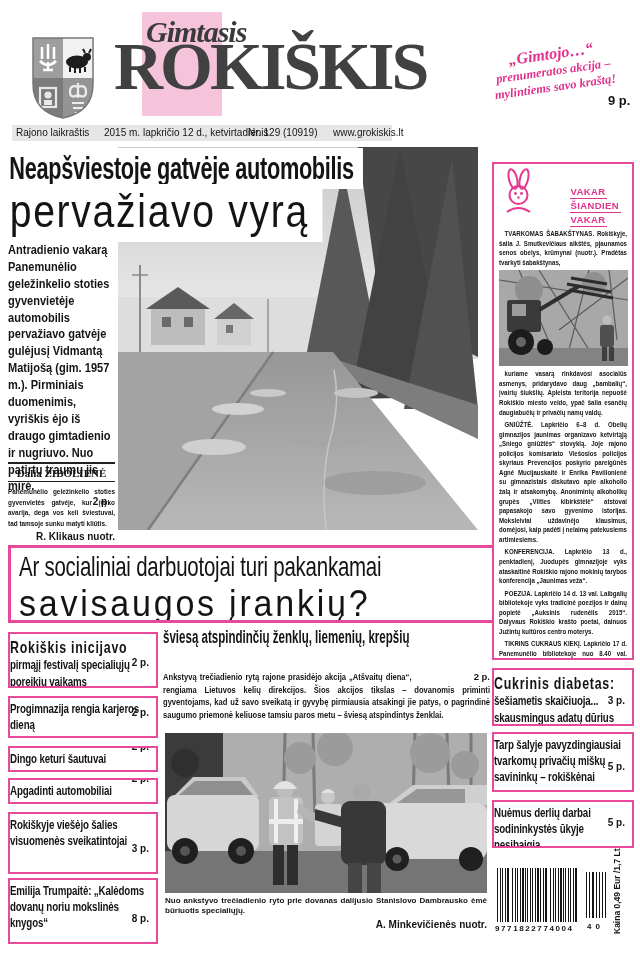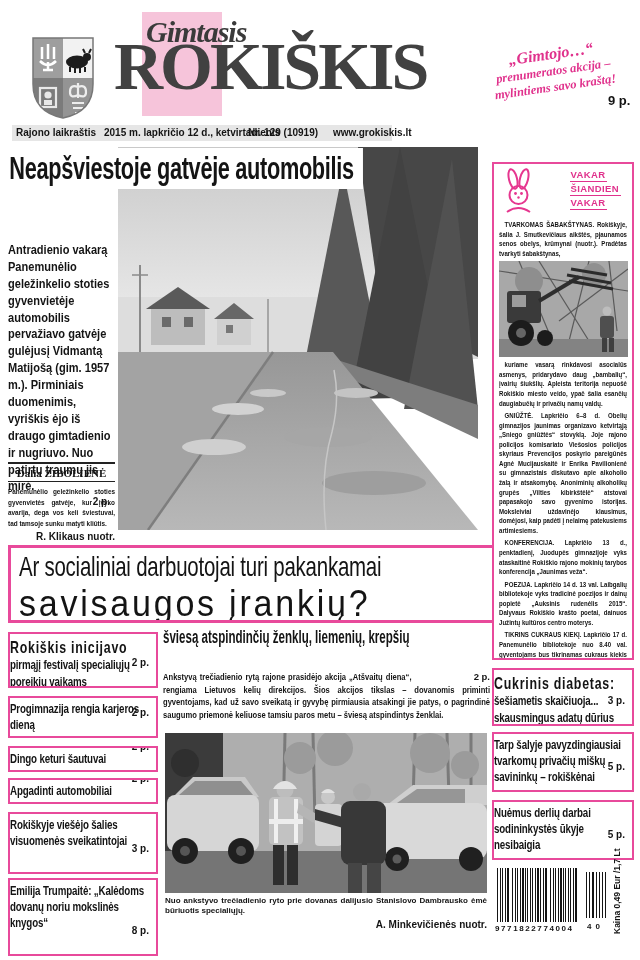--- a/index.html
+++ b/index.html
@@ -14,21 +14,21 @@
   .sx{display:inline-block;white-space:nowrap;transform-origin:0 0}
   
   #pinkbox{left:142px;top:12px;width:80px;height:104px;background:#f6c4da}
   #gimtasis{left:146px;top:15px;font:italic 700 30px "Liberation Serif",serif;color:#3a3a3a;letter-spacing:-1px;z-index:2}
   #rokiskis{left:114px;top:32px;font:700 68px/1 "Liberation Serif",serif;color:#414141;letter-spacing:-3px;z-index:2}
   #promo{left:468px;top:44px;width:170px;transform:rotate(-8deg);color:#e0318c;text-align:center;
          font-family:"Liberation Serif",serif;font-style:italic;font-weight:700;line-height:1.25}
   .promo1{font-size:16px}.promo2{font-size:12.5px;display:block}
   #promo-page{left:608px;top:93px;font-weight:700;font-size:13px;transform:none}
   #infobar{left:12px;top:125px;width:380px;height:16px;background:#e6e6e6}
-  .ib{position:absolute;top:127px;font-weight:700;font-size:10px;white-space:nowrap}
+  .ib{position:absolute;top:127px;font-weight:400;font-size:10px;white-space:nowrap}
   
   #main-photo{left:118px;top:147px;width:360px;height:383px;z-index:1}
   #hl1{left:8px;top:148px;z-index:3}
   #hl1 span{font-size:32px;font-weight:700;letter-spacing:-.5px;background:#fff;padding:2px 14px 2px 2px;transform:scaleX(.68)}
   #hl2{left:8px;top:184px;z-index:3}
   #hl2 span{font-size:46px;font-weight:400;letter-spacing:2px;background:#fff;padding:0 16px 4px 2px;transform:scaleX(.85)}
   #mbody{left:8px;top:242px;width:106px;z-index:3}
   #mbody .t{font-size:13px;font-weight:700;line-height:1.3}
   #mpage{text-align:right;font-size:10px;font-weight:700;margin-top:1px;padding-right:4px}
   #byline{left:8px;top:462px;width:107px;text-align:center;font:700 11px "Liberation Serif",serif;
@@ -47,21 +47,21 @@
   
   #rhl{left:163px;top:628px;width:327px;line-height:1.12;z-index:2}
   #rhl span{font-size:17.5px;font-weight:700;transform:scaleX(.66)}
   #rlead{left:163px;top:671px;width:327px;font-size:9.5px;font-weight:700;line-height:1.32;text-align:justify}
   #rlead .rp{float:right;font-size:9.5px;font-weight:700}
   #rphoto{left:165px;top:733px;width:322px;height:160px}
   #rcaption{left:165px;top:896px;width:322px;font-size:8px;font-weight:700;line-height:1.3;text-align:justify}
   
   #boxA{left:492px;top:162px;width:142px;height:498px;padding:4px 5px}
   #wx-head{display:flex;align-items:flex-start;margin-bottom:2px}
-  #wx-labels{margin-left:auto;margin-top:0;margin-right:6px}
+  #wx-labels{margin-left:auto;margin-top:17px;margin-right:6px}
   .wline{display:block;font-size:9.5px;font-weight:700;color:#e0318c;border-bottom:1.5px solid #e0318c;
          padding:1px 2px 1px 0;letter-spacing:.4px;width:max-content}
   .news{font-size:7.6px;font-weight:700;line-height:1.26;text-align:justify;margin:0 0 3px;text-indent:7px}
   #rc-photo{display:block;margin:2px auto 3px}
   
   #bc-main{left:497px;top:868px;width:80px;height:54px;
     background:repeating-linear-gradient(90deg,#151515 0 1px,#fff 1px 2.5px,#151515 2.5px 4px,#fff 4px 5px,#151515 5px 5.8px,#fff 5.8px 7.6px)}
   #bc-digits{left:495px;top:924px;width:88px;font-size:8px;font-weight:700;letter-spacing:1.6px}
   #bc-supp{left:586px;top:872px;width:20px;height:46px;
     background:repeating-linear-gradient(90deg,#151515 0 1.5px,#fff 1.5px 3.5px,#151515 3.5px 4.5px,#fff 4.5px 6.4px)}
@@ -150,20 +150,23 @@
     <ellipse cx="150" cy="246" rx="18" ry="4" fill="#c9c9c9"></ellipse>
     <ellipse cx="238" cy="246" rx="22" ry="5" fill="#c4c4c4"></ellipse>
     <ellipse cx="210" cy="290" rx="44" ry="10" fill="#a6a6a6"></ellipse>
     <ellipse cx="256" cy="336" rx="52" ry="12" fill="#9e9e9e"></ellipse>
     <path d="M208,383 q-6,-58 6,-98 q8,-32 2,-62" stroke="#c6c6c6" stroke-width="1.5" fill="none"></path>
   </svg>
 
   <div class="abs" id="hl1">
     <span class="sx">Neapšviestoje gatvėje automobilis</span>
   </div>
+  <div class="abs" id="hl2">
+    <span class="sx">pervažiavo vyrą</span>
+  </div>
   <div class="abs" id="mbody">
     <div class="t cx85">Antradienio vakarą Panemunėlio geležinkelio stoties gyvenvietėje automobilis pervažiavo gatvėje gulėjusį Vidmantą Matijošą (gim. 1957 m.). Pirminiais duomenimis, vyriškis ėjo iš draugo gimtadienio ir nugriuvo. Nuo patirtų traumų jis mirė.</div>
     <div id="mpage">2 p.</div>
   </div>
   <div class="abs" id="byline">Dalia ZIBOLIENĖ</div>
   <div class="abs" id="mcaption">
     <span class="cx80" style="display:block">Panemunėlio geležinkelio stoties gyvenvietės gatvėje, kur įvyko avarija, dega vos keli šviestuvai, tad tamsoje sunku matyti kliūtis.</span>
     <span class="credit">R. Klikaus nuotr.</span>
   </div>
 
@@ -189,21 +192,21 @@
     <span class="pref">2 p.</span>
   </div>
   <div class="pbox" style="left:8px;top:778px;width:150px;height:26px">
     <div class="litxt cx75"><span>Apgadinti automobiliai</span></div>
     <span class="pref">2 p.</span>
   </div>
   <div class="pbox" style="left:8px;top:812px;width:150px;height:62px">
     <div class="litxt cx75"><span>Rokiškyje viešėjo šalies visuomenės sveikatintojai</span></div>
     <span class="pref">3 p.</span>
   </div>
-  <div class="pbox" style="left:8px;top:878px;width:150px;height:78px">
+  <div class="pbox" style="left:8px;top:878px;width:150px;height:66px">
     <div class="litxt cx75"><span>Emilija Trumpaitė: „Kalėdoms dovanų noriu mokslinės knygos“</span></div>
     <span class="pref">8 p.</span>
   </div>
 
   <div class="abs" id="rhl">
     <div><span class="sx">šviesą atspindinčių ženklų, liemenių, krepšių</span></div>
   </div>
   <div class="abs" id="rlead">
     <span class="rp">2 p.</span>
     <span class="cx80" style="display:block">Ankstyvą trečiadienio rytą rajone prasidėjo akcija „Atšvaitų diena“, rengiama Lietuvos kelių direkcijos. Šios akcijos tikslas – dovanomis priminti gyventojams, kad už savo sveikatą ir gyvybę pirmiausia atsakingi jie patys, o pagrindinė saugumo priemonė keliuose tamsiu paros metu – šviesą atspindintys ženklai.</span>
@@ -329,21 +332,21 @@
     <div class="litxt cx75">
       <span class="l-big">Cukrinis diabetas:</span>
       <span>šešiametis skaičiuoja... skausmingus adatų dūrius</span>
     </div>
     <span class="pref">3 p.</span>
   </div>
   <div class="pbox" style="left:492px;top:732px;width:142px;height:60px">
     <div class="litxt cx75"><span>Tarp šalyje pavyzdingiausiai tvarkomų privačių miškų savininkų – rokiškėnai</span></div>
     <span class="pref">5 p.</span>
   </div>
-  <div class="pbox" style="left:492px;top:800px;width:142px;height:60px">
+  <div class="pbox" style="left:492px;top:800px;width:142px;height:48px">
     <div class="litxt cx75"><span>Nuėmus derlių darbai sodininkystės ūkyje nesibaigia</span></div>
     <span class="pref">5 p.</span>
   </div>
 
   <div class="abs" id="bc-main"></div>
   <div class="abs" id="bc-digits">9771822774004</div>
   <div class="abs" id="bc-supp"></div>
   <div class="abs" id="bc-supp-digits">40</div>
   <div class="abs" id="bc-price">Kaina 0,49 Eur /1,7 Lt</div>
 

